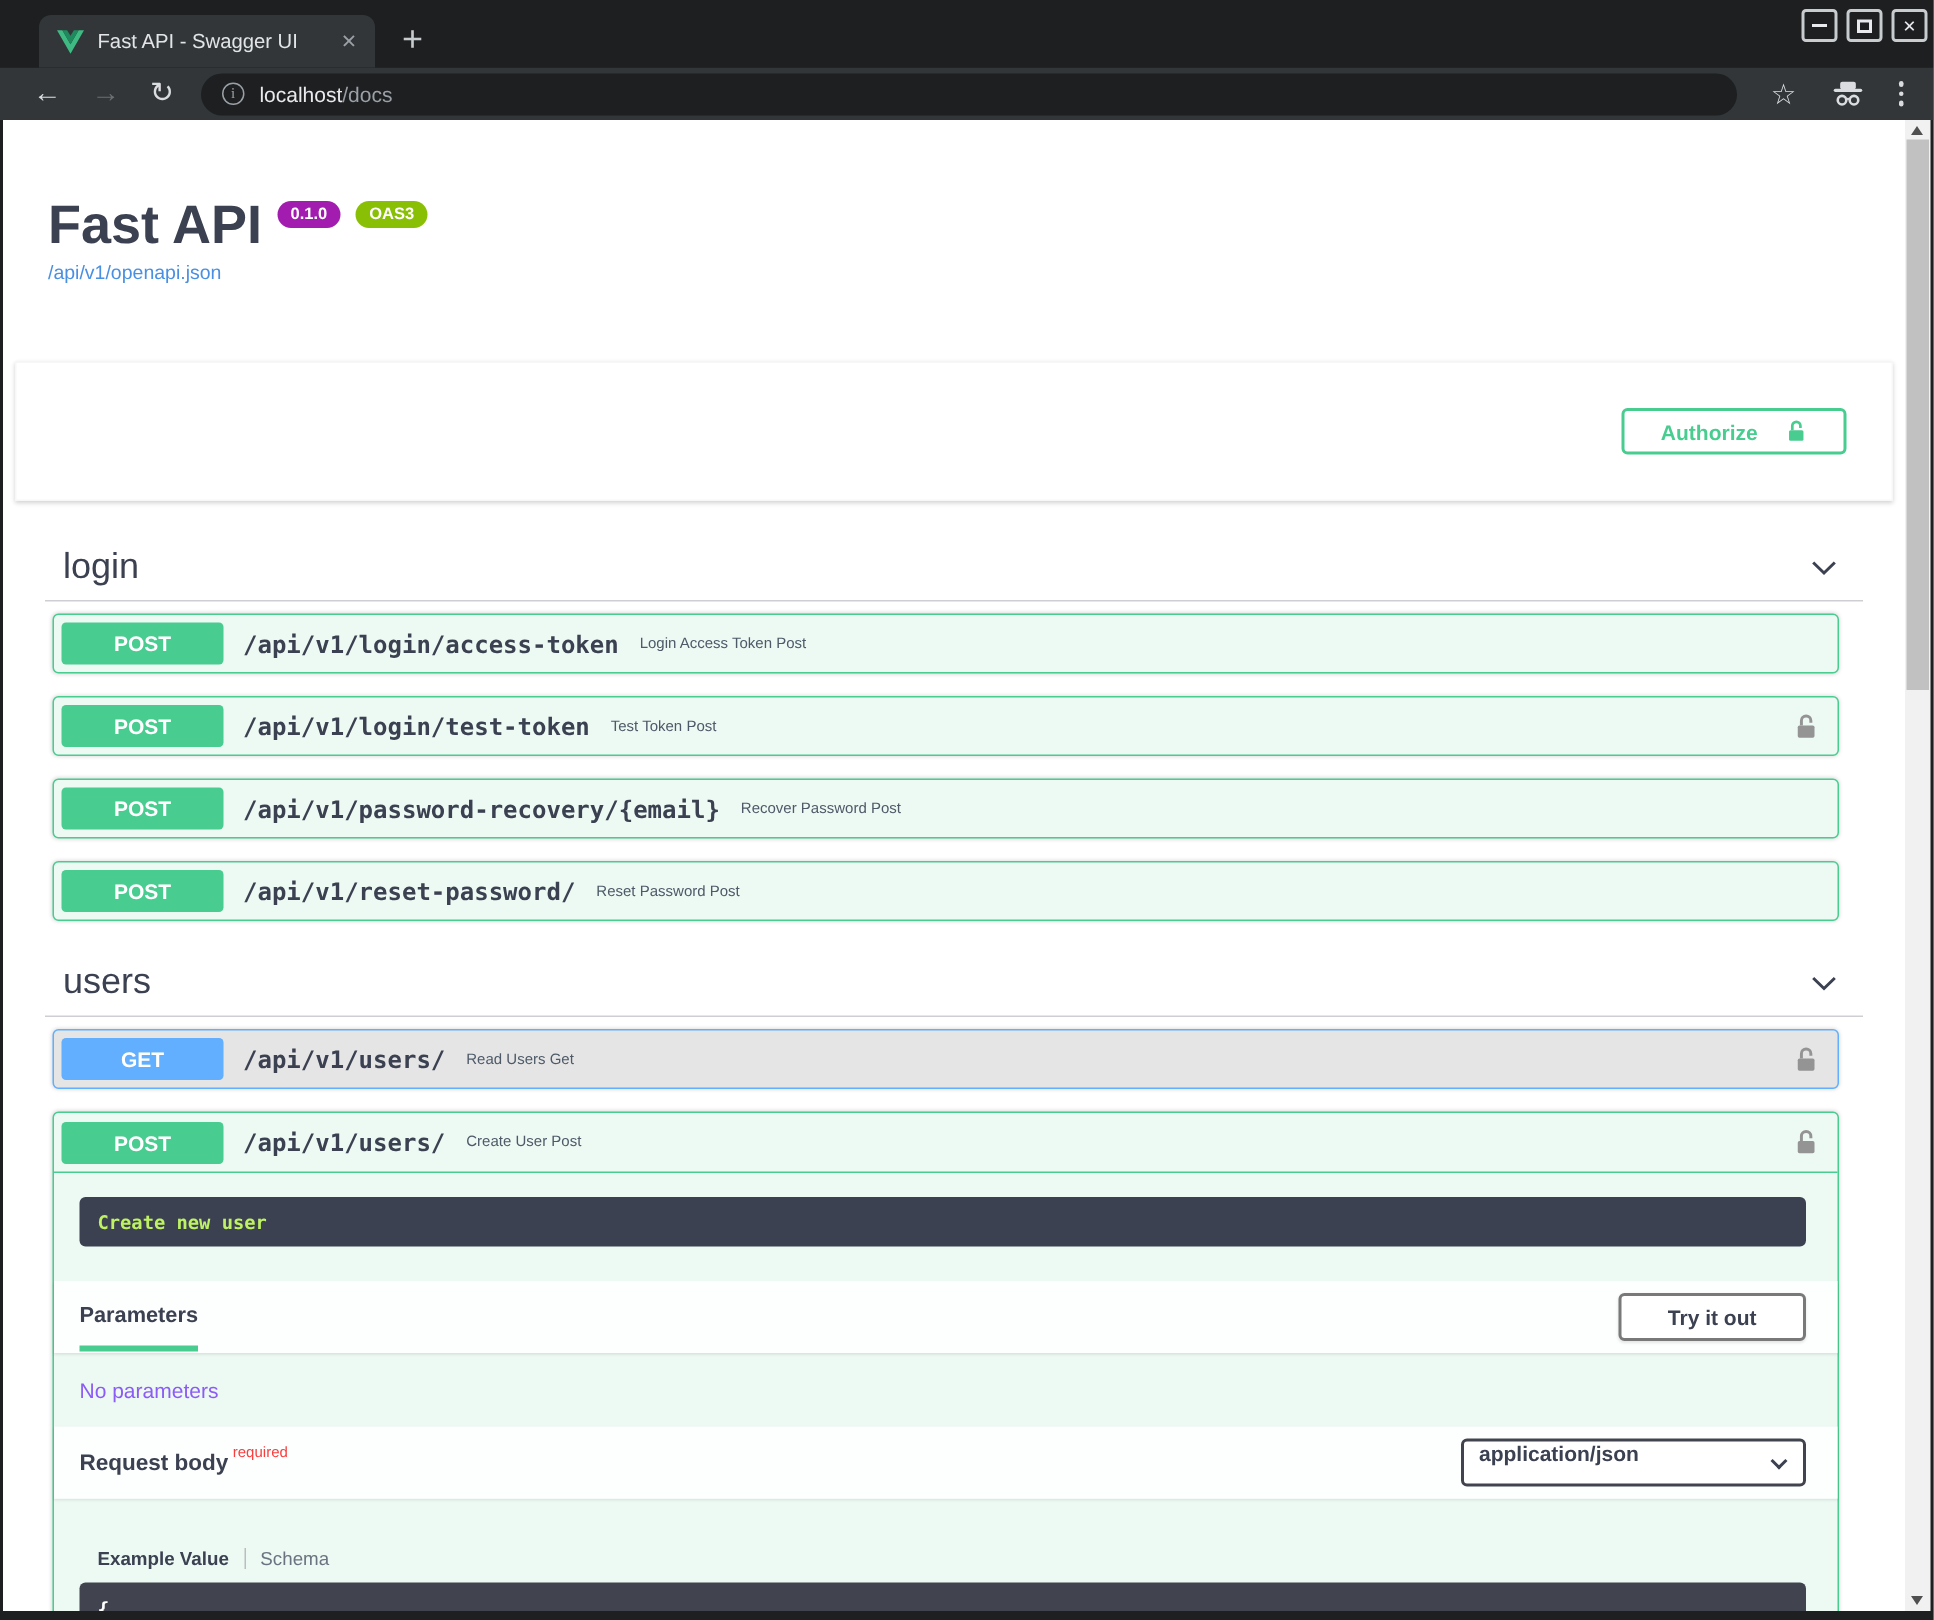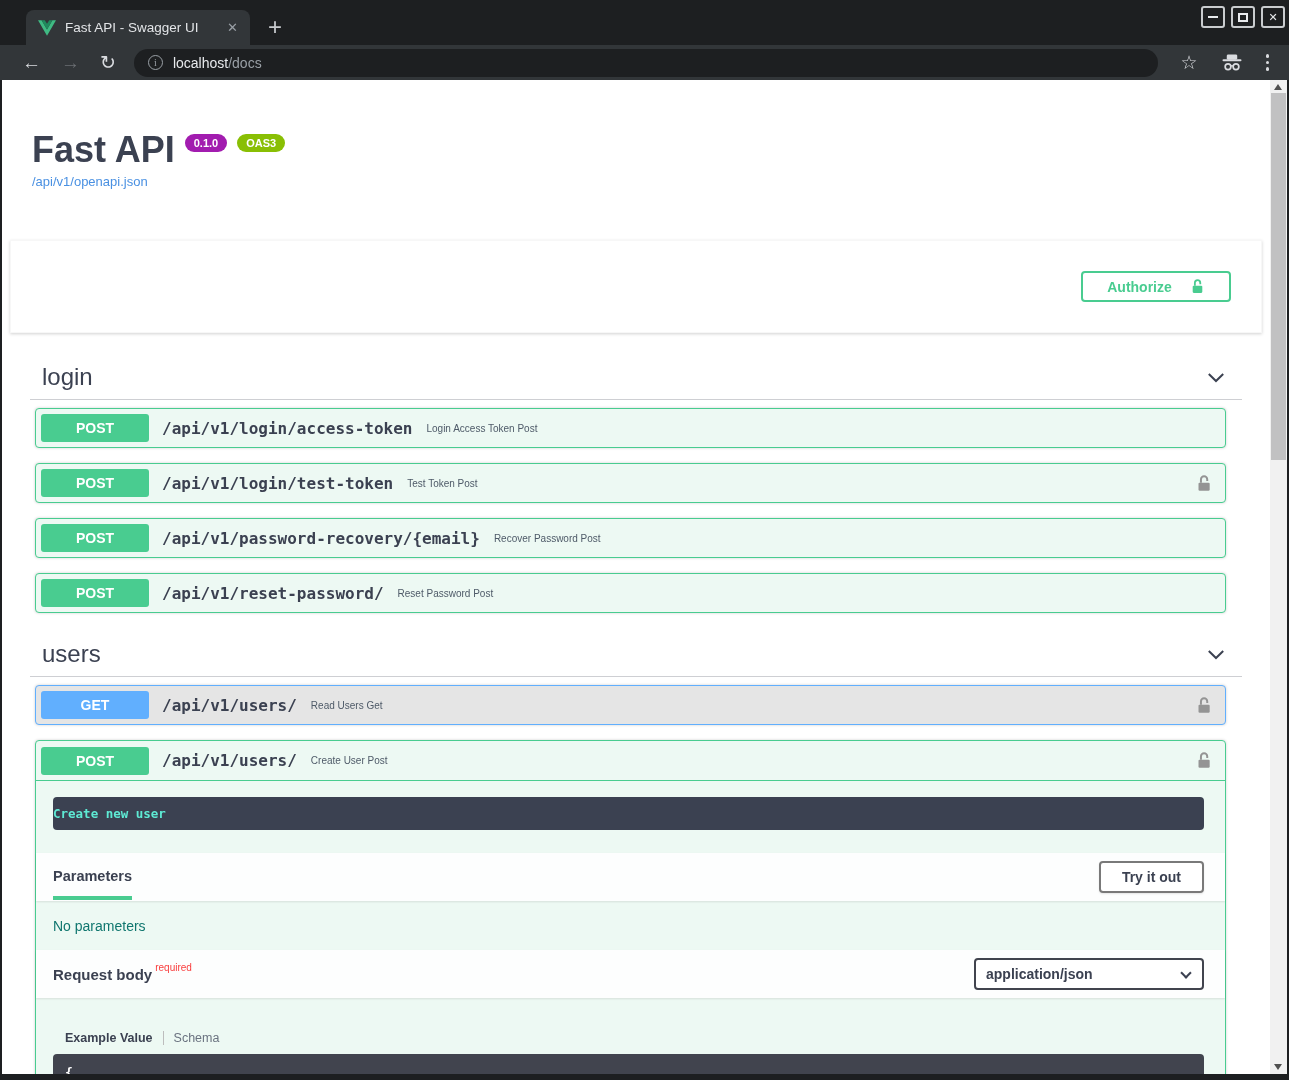--- a/index.html
+++ b/index.html
@@ -112,42 +112,42 @@
     border: 1px solid #49cc90; border-radius: 4px; background: #edf9f3;
     margin: 0 16px 0 5px; box-shadow: 0 0 3px rgba(0,0,0,.19); min-height: 420px;
   }
   .opblock-open .op-summary-row {
     display: flex; align-items: center; height: 40px; padding: 0 12px 0 5px;
     border-bottom: 1px solid #49cc90; cursor: pointer;
   }
   .op-body { padding-top: 16px; }
   .desc-wrap { padding: 0 21px 0 17px; }
   .desc-bar {
-    background: #3b4151; color: #5eead4; border-radius: 4px;
+    background: #3b4151; color: #bef264; border-radius: 4px;
     font-family: "DejaVu Sans Mono", monospace; font-size: 12.5px; font-weight: 600;
-    padding: 9px 0; line-height: 15px;
+    padding: 9px 12px; line-height: 15px;
   }
   .section-header {
     margin-top: 23px; height: 48px; background: rgba(255,255,255,.85);
     box-shadow: 0 1px 2px rgba(0,0,0,.1);
     display: flex; align-items: center; justify-content: space-between; padding: 0 21px 0 17px;
   }
   .param-tab { font-size: 14.5px; font-weight: 700; color: #3b4151; padding: 14px 0 12px; border-bottom: 4px solid #49cc90; }
   .tryout-btn {
-    padding: 6px 21px; border: 2px solid #797979; border-radius: 4px; background: #fff;
+    padding: 6px 31px; border: 2px solid #797979; border-radius: 4px; background: #fff;
     font-size: 14px; font-weight: 600; color: #3b4151; box-shadow: 0 1px 2px rgba(0,0,0,.1); cursor: pointer;
   }
-  .no-params { padding: 17px 20px 16px 17px; font-size: 14px; color: #0f766e; }
+  .no-params { padding: 17px 20px 16px 17px; font-size: 14px; color: #8b5cf6; }
   .reqbody-label-wrap { display: flex; align-items: flex-start; }
   .reqbody-label { font-size: 15px; font-weight: 700; color: #3b4151; }
   .required-flag { font-size: 10px; color: #f93e3e; margin: -4px 0 0 3px; }
   .content-type {
     position: relative; width: 230px; height: 32px; background: #fff;
     border: 2px solid #41444e; border-radius: 4px;
-    display: flex; align-items: center; padding: 0 30px 0 10px;
+    display: flex; padding: 0 30px 0 10px;
     font-size: 14px; font-weight: 700; color: #3b4151; cursor: pointer;
   }
   .sel-chevron {
     position: absolute; right: 12px; top: 9px; width: 8px; height: 8px;
     border-right: 2px solid #3b4151; border-bottom: 2px solid #3b4151; transform: rotate(45deg);
   }
   .model-example { padding: 33px 21px 0 17px; }
   .model-tabs { display: flex; align-items: center; padding-left: 12px; }
   .mtab-active { font-size: 12.5px; font-weight: 700; color: #3b4151; }
   .mtab-divider { width: 1px; height: 14px; background: #bdbdbd; margin: 0 10px; }

